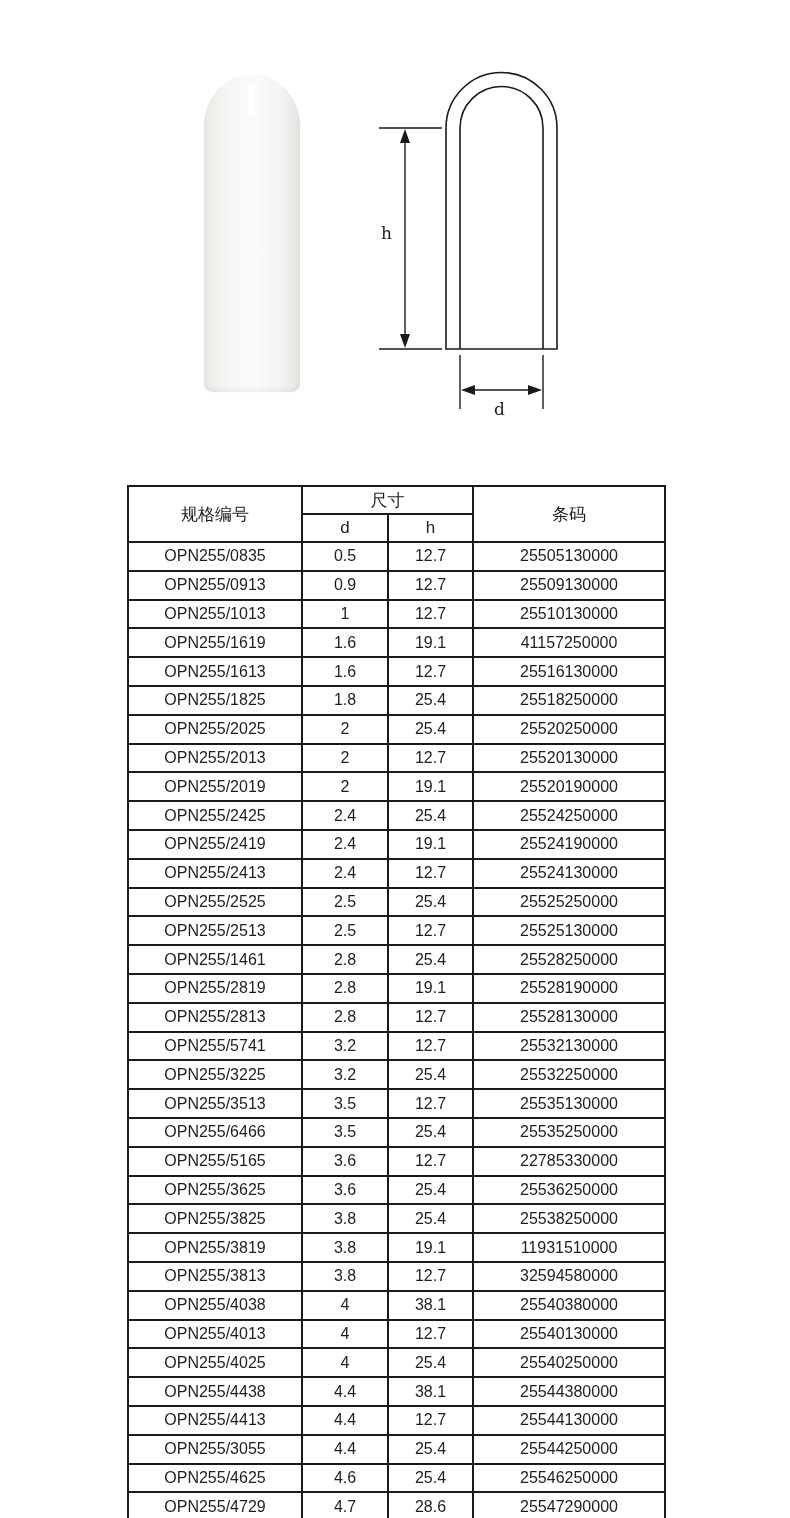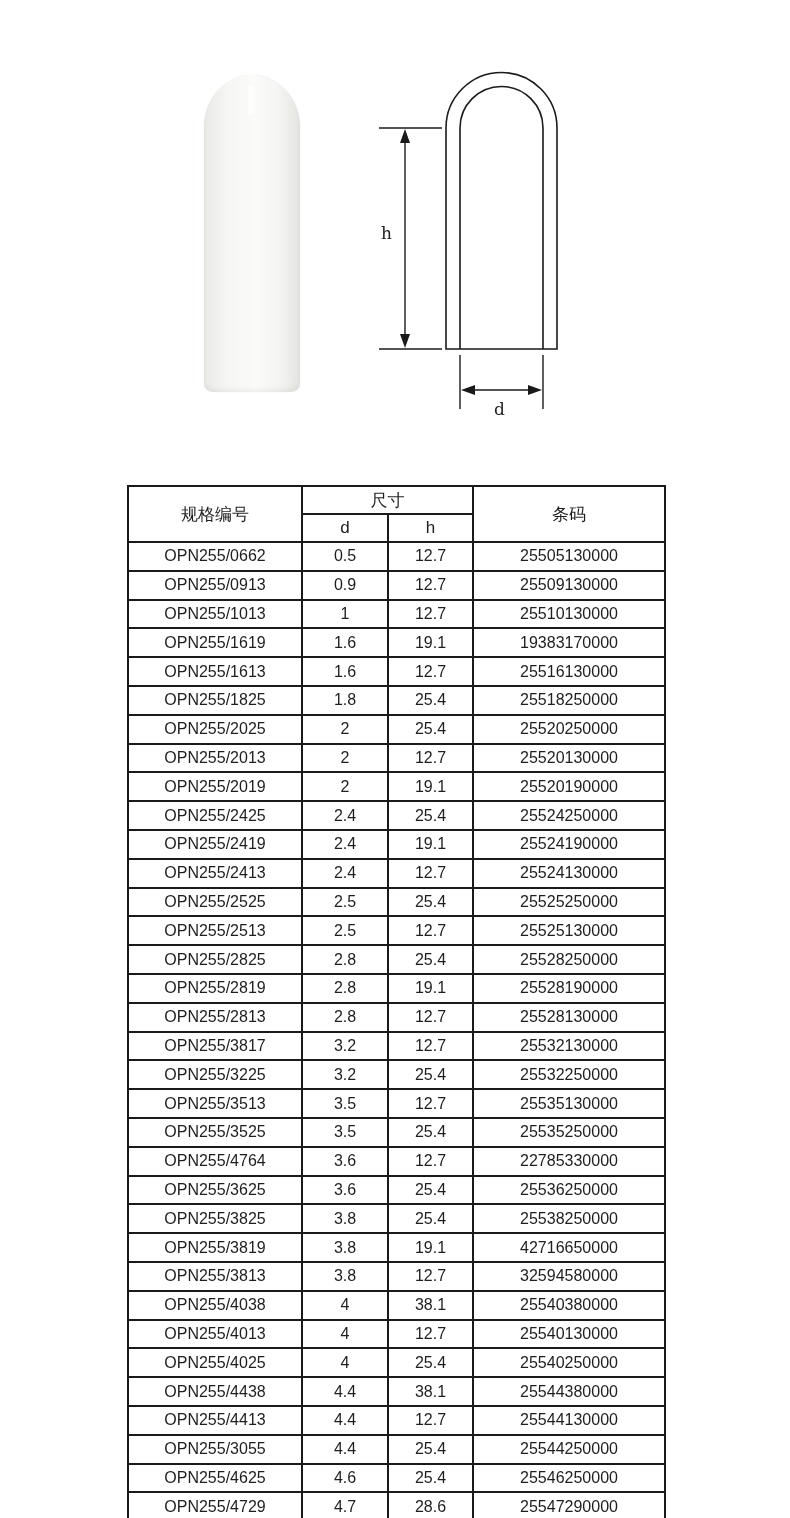--- a/index.html
+++ b/index.html
@@ -68,42 +68,42 @@
       <th colspan="2">尺寸</th>
       <th rowspan="2">条码</th>
     </tr>
     <tr class="h2">
       <th>d</th>
       <th>h</th>
     </tr>
   </thead>
   <tbody id="rows">
       <tr>
-        <td>OPN255/0662</td>
+        <td>OPN255/0835</td>
         <td>0.5</td>
         <td>12.7</td>
         <td>25505130000</td>
       </tr>
       <tr>
         <td>OPN255/0913</td>
         <td>0.9</td>
         <td>12.7</td>
         <td>25509130000</td>
       </tr>
       <tr>
         <td>OPN255/1013</td>
         <td>1</td>
         <td>12.7</td>
         <td>25510130000</td>
       </tr>
       <tr>
         <td>OPN255/1619</td>
         <td>1.6</td>
         <td>19.1</td>
-        <td>19383170000</td>
+        <td>41157250000</td>
       </tr>
       <tr>
         <td>OPN255/1613</td>
         <td>1.6</td>
         <td>12.7</td>
         <td>25516130000</td>
       </tr>
       <tr>
         <td>OPN255/1825</td>
         <td>1.8</td>
@@ -152,84 +152,84 @@
         <td>25.4</td>
         <td>25525250000</td>
       </tr>
       <tr>
         <td>OPN255/2513</td>
         <td>2.5</td>
         <td>12.7</td>
         <td>25525130000</td>
       </tr>
       <tr>
-        <td>OPN255/2825</td>
+        <td>OPN255/1461</td>
         <td>2.8</td>
         <td>25.4</td>
         <td>25528250000</td>
       </tr>
       <tr>
         <td>OPN255/2819</td>
         <td>2.8</td>
         <td>19.1</td>
         <td>25528190000</td>
       </tr>
       <tr>
         <td>OPN255/2813</td>
         <td>2.8</td>
         <td>12.7</td>
         <td>25528130000</td>
       </tr>
       <tr>
-        <td>OPN255/3817</td>
+        <td>OPN255/5741</td>
         <td>3.2</td>
         <td>12.7</td>
         <td>25532130000</td>
       </tr>
       <tr>
         <td>OPN255/3225</td>
         <td>3.2</td>
         <td>25.4</td>
         <td>25532250000</td>
       </tr>
       <tr>
         <td>OPN255/3513</td>
         <td>3.5</td>
         <td>12.7</td>
         <td>25535130000</td>
       </tr>
       <tr>
-        <td>OPN255/3525</td>
+        <td>OPN255/6466</td>
         <td>3.5</td>
         <td>25.4</td>
         <td>25535250000</td>
       </tr>
       <tr>
-        <td>OPN255/4764</td>
+        <td>OPN255/5165</td>
         <td>3.6</td>
         <td>12.7</td>
         <td>22785330000</td>
       </tr>
       <tr>
         <td>OPN255/3625</td>
         <td>3.6</td>
         <td>25.4</td>
         <td>25536250000</td>
       </tr>
       <tr>
         <td>OPN255/3825</td>
         <td>3.8</td>
         <td>25.4</td>
         <td>25538250000</td>
       </tr>
       <tr>
         <td>OPN255/3819</td>
         <td>3.8</td>
         <td>19.1</td>
-        <td>42716650000</td>
+        <td>11931510000</td>
       </tr>
       <tr>
         <td>OPN255/3813</td>
         <td>3.8</td>
         <td>12.7</td>
         <td>32594580000</td>
       </tr>
       <tr>
         <td>OPN255/4038</td>
         <td>4</td>

